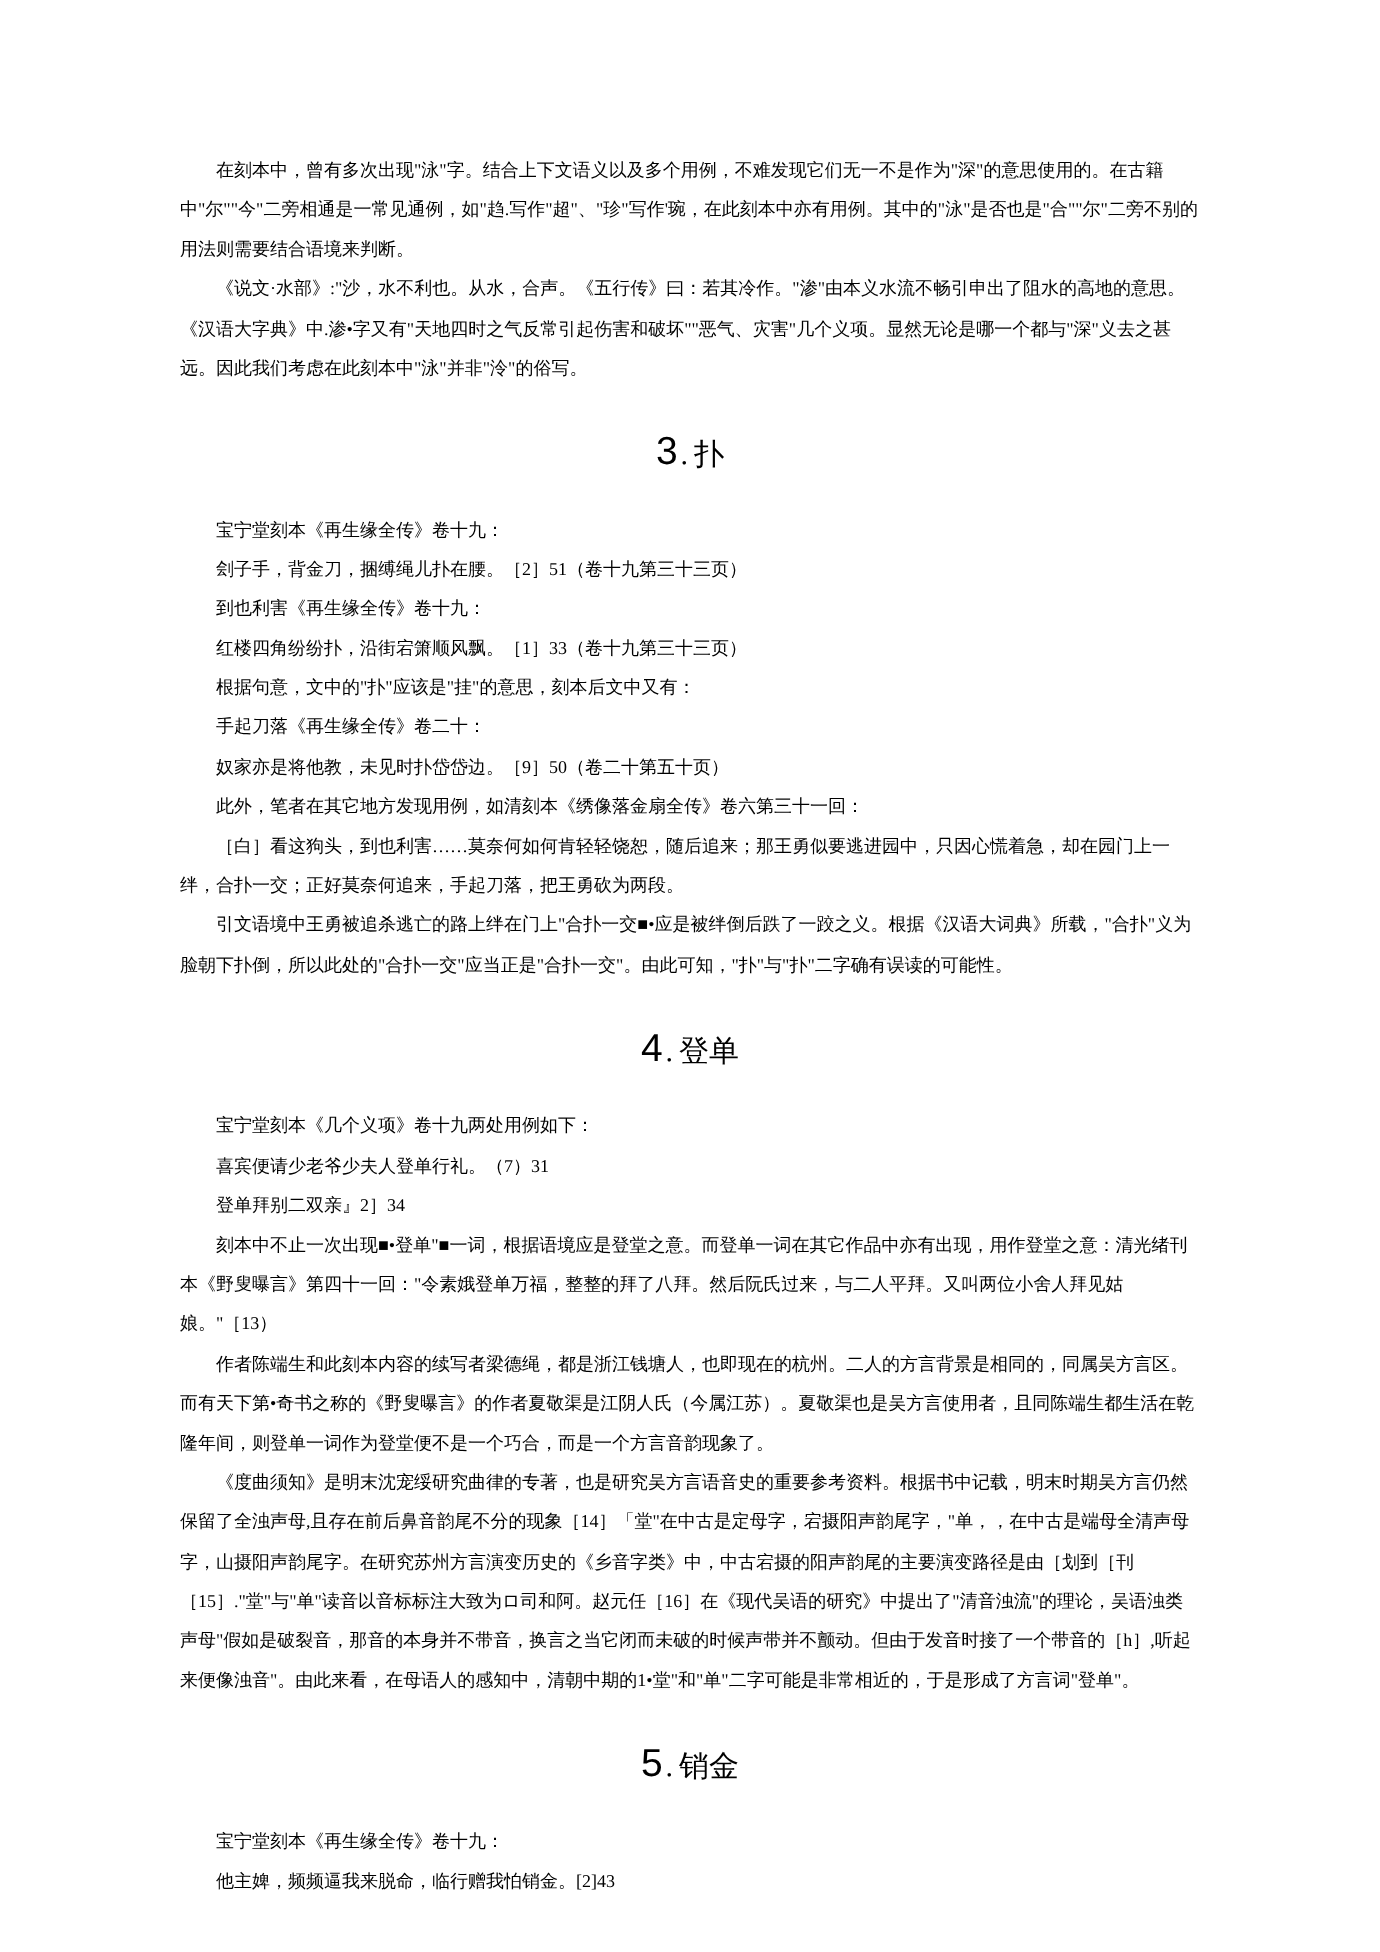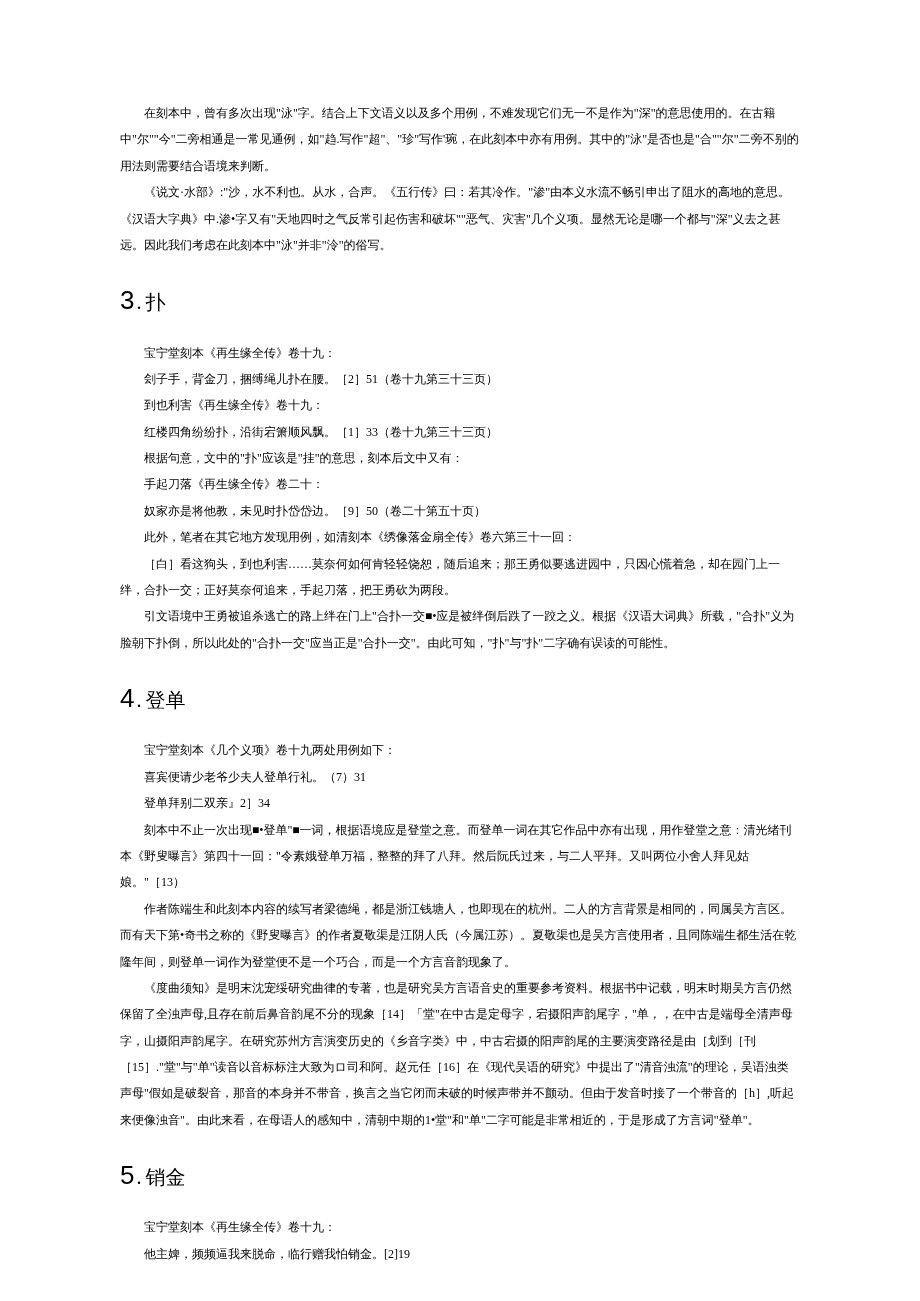--- a/index.html
+++ b/index.html
@@ -14,20 +14,21 @@
     line-height: 2.2;
   }
   .para {
     text-indent: 2em;
     margin: 0;
   }
   h2 {
     font-family: "SimSun", serif;
     font-weight: normal;
     margin: 14px 0 10px 0;
+    text-align: center;
   }
   h2 .num {
     font-family: Arial, sans-serif;
     font-size: 26px;
     vertical-align: baseline;
   }
   h2 .dot {
     font-size: 20px;
     margin: 0 4px 0 2px;
   }
@@ -65,13 +66,13 @@
 <p class="para">登单拜别二双亲』2］34</p>
 <p class="para">刻本中不止一次出现■•登单"■一词，根据语境应是登堂之意。而登单一词在其它作品中亦有出现，用作登堂之意：清光绪刊本《野叟曝言》第四十一回："令素娥登单万福，整整的拜了八拜。然后阮氏过来，与二人平拜。又叫两位小舍人拜见姑娘。"［13）</p>
 <p class="para">作者陈端生和此刻本内容的续写者梁德绳，都是浙江钱塘人，也即现在的杭州。二人的方言背景是相同的，同属吴方言区。而有天下第•奇书之称的《野叟曝言》的作者夏敬渠是江阴人氏（今属江苏）。夏敬渠也是吴方言使用者，且同陈端生都生活在乾隆年间，则登单一词作为登堂便不是一个巧合，而是一个方言音韵现象了。</p>
 <p class="para">《度曲须知》是明末沈宠绥研究曲律的专著，也是研究吴方言语音史的重要参考资料。根据书中记载，明末时期吴方言仍然保留了全浊声母,且存在前后鼻音韵尾不分的现象［14］「堂"在中古是定母字，宕摄阳声韵尾字，"单，，在中古是端母全清声母字，山摄阳声韵尾字。在研究苏州方言演变历史的《乡音字类》中，中古宕摄的阳声韵尾的主要演变路径是由［划到［刊［15］."堂"与"单"读音以音标标注大致为ロ司和阿。赵元任［16］在《现代吴语的研究》中提出了"清音浊流"的理论，吴语浊类声母"假如是破裂音，那音的本身并不带音，换言之当它闭而未破的时候声带并不颤动。但由于发音时接了一个带音的［h］,听起来便像浊音"。由此来看，在母语人的感知中，清朝中期的1•堂"和"单"二字可能是非常相近的，于是形成了方言词"登单"。</p>
 
 <h2>
   <span class="num">5</span><span class="dot">.</span><span class="term">销金</span>
 </h2>
 
 <p class="para">宝宁堂刻本《再生缘全传》卷十九：</p>
-<p class="para">他主婢，频频逼我来脱命，临行赠我怕销金。[2]19</p>
+<p class="para">他主婢，频频逼我来脱命，临行赠我怕销金。[2]43</p>
 
 </body></html>

